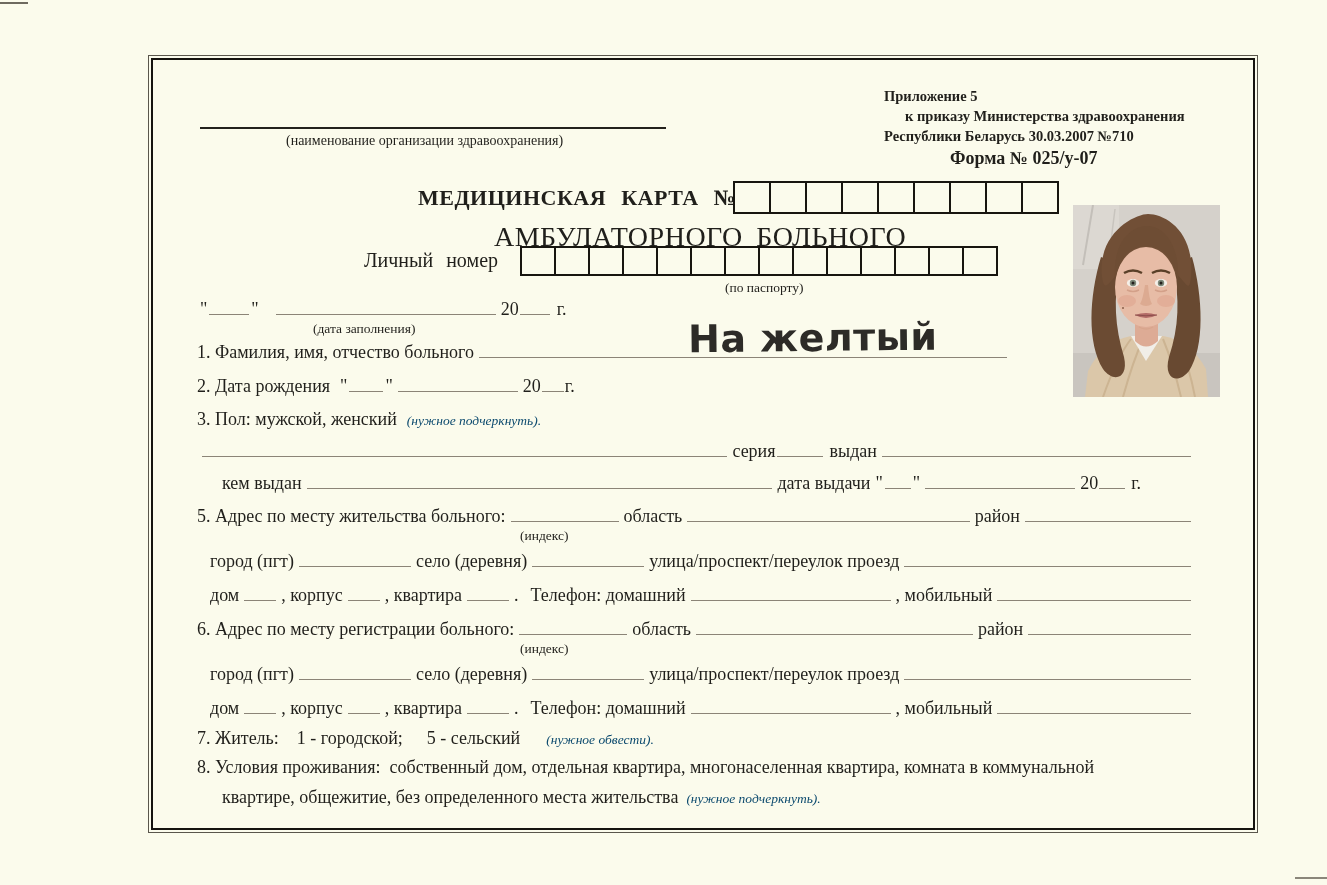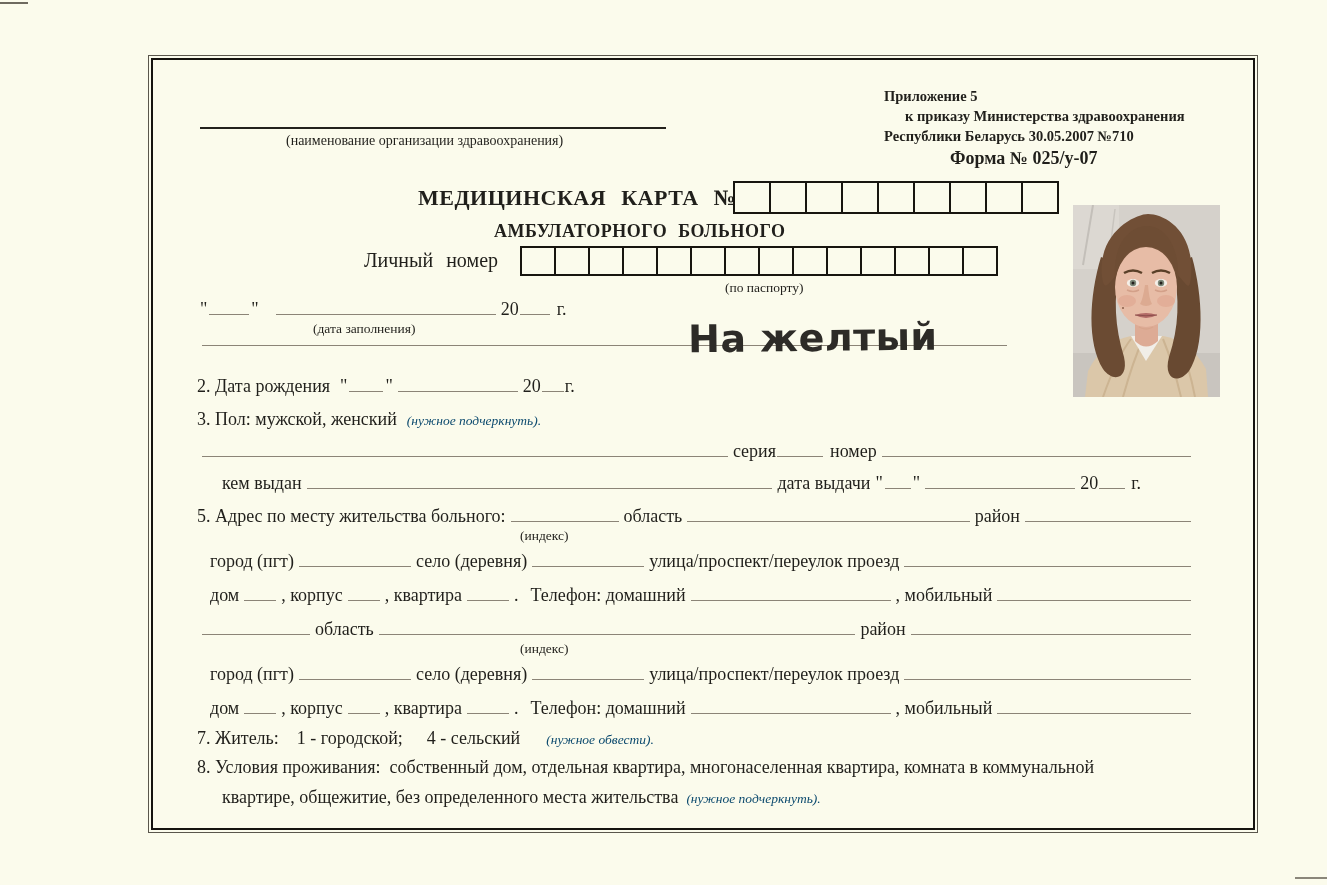--- a/index.html
+++ b/index.html
@@ -22,21 +22,21 @@
   .row{position:absolute;display:flex;align-items:baseline;white-space:nowrap;}
   .bl{display:inline-block;height:4px;border-bottom:1.4px solid var(--blank);margin:0 5px;}
   .bl.tight{margin:0 2px;}
   .bl.nom{margin:0 1px;}
   .bl.flex1{flex-grow:1;}
   .bl.flex17{flex-grow:1.7;}
   .sp{display:inline-block;}
   .cap{font-size:13.5px;}
   .note{font-style:italic;font-size:13.5px;color:#0c4a6e;}
   .title1{font-size:22px;font-weight:bold;letter-spacing:0.5px;word-spacing:9px;}
-  .title2{font-size:18px;font-weight:bold;letter-spacing:0.5px;word-spacing:6px;}
+  .title2{font-size:28px;font-weight:normal;letter-spacing:0.5px;word-spacing:6px;}
   .plabel{font-size:20px;word-spacing:8px;}
   .hdr{font-size:14.5px;font-weight:bold;}
   .formno{font-size:18px;font-weight:bold;}
   .boxrow{position:absolute;display:flex;}
   .boxrow .cell{border:2px solid #17150f;margin-left:-2px;background:transparent;}
   .boxrow .cell:first-child{margin-left:0;}
   .boxrow.card .cell{width:38px;height:33px;}
   .boxrow.pers .cell{width:36px;height:30px;}
   .form-border{position:absolute;left:148px;top:55px;width:1110px;height:778px;border:1px solid #5a564c;}
   .form-border-inner{position:absolute;inset:2px;border:2.5px solid #15130f;}
@@ -58,21 +58,21 @@
 
   <div class="artifact" style="left:0;top:2px;width:28px;height:2px;"></div>
   <div class="artifact" style="left:1295px;top:877px;width:32px;height:2px;background:#8a867a;"></div>
 
   <div class="form-border">
     <div class="form-border-inner"></div>
   </div>
 
   <div class="abs hdr" style="left:884px;top:88px;">Приложение 5</div>
   <div class="abs hdr" style="left:905px;top:108px;">к приказу Министерства здравоохранения</div>
-  <div class="abs hdr" style="left:884px;top:128px;">Республики Беларусь 30.05.2007 №710</div>
+  <div class="abs hdr" style="left:884px;top:128px;">Республики Беларусь 30.03.2007 №710</div>
   <div class="abs formno" style="left:950px;top:148px;">Форма № 025/у-07</div>
 
   <div class="orgline"></div>
   <div class="abs cap" style="left:286px;top:133px;font-size:14px;">(наименование организации здравоохранения)</div>
 
   <div class="abs title1" style="left:418px;top:185px;">МЕДИЦИНСКАЯ КАРТА №</div>
   <div class="boxrow card" style="left:733px;top:181px;">
       <span class="cell"></span>
       <span class="cell"></span>
       <span class="cell"></span>
@@ -112,20 +112,21 @@
     <span class="bl" style="width:220px;"></span>
     <span>20</span>
       <span class="bl nom" style="width:30px;"></span>
     <span style="margin-left:6px;">г.</span>
   </div>
   <div class="abs cap" style="left:313px;top:321px;">(дата заполнения)</div>
 
   <div class="annot">На желтый</div>
 
   <div class="row" style="left:197px;top:342px;width:815px;">
+    <span>1. Фамилия, имя, отчество больного</span>
     <span class="bl flex1"></span>
   </div>
 
   <div class="row" style="left:197px;top:376px;">
     <span>2. Дата рождения</span>
     <span class="sp" style="width:10px;"></span>
     <span>"</span>
       <span class="bl tight" style="width:34px;"></span>
       <span>"</span>
     <span class="bl" style="width:120px;"></span>
@@ -137,21 +138,21 @@
   <div class="row" style="left:197px;top:409px;">
     <span>3. Пол: мужской, женский</span>
     <span class="sp" style="width:10px;"></span>
     <span class="note">(нужное подчеркнуть).</span>
   </div>
 
   <div class="row" style="left:197px;top:441px;width:999px;">
     <span class="bl flex17"></span>
     <span>серия</span>
       <span class="bl nom" style="width:46px;"></span>
-    <span style="margin-left:6px;">номер</span>
+    <span style="margin-left:6px;">выдан</span>
     <span class="bl flex1"></span>
   </div>
   <div class="row" style="left:222px;top:473px;width:919px;">
     <span>кем выдан</span>
     <span class="bl flex1"></span>
     <span>дата выдачи</span>
     <span class="sp" style="width:5px;"></span>
     <span>"</span>
       <span class="bl tight" style="width:26px;"></span>
       <span>"</span>
@@ -187,20 +188,21 @@
     <span class="bl" style="width:42px;"></span>
     <span>.</span>
     <span class="sp" style="width:12px;"></span>
     <span>Телефон: домашний</span>
     <span class="bl" style="width:200px;"></span>
     <span>, мобильный</span>
     <span class="bl flex1"></span>
   </div>
 
   <div class="row" style="left:197px;top:619px;width:999px;">
+    <span>6. Адрес по месту регистрации больного:</span>
     <span class="bl" style="width:108px;"></span>
     <span>область</span>
     <span class="bl flex17"></span>
     <span>район</span>
     <span class="bl flex1"></span>
   </div>
   <div class="abs cap" style="left:520px;top:641px;">(индекс)</div>
   <div class="row" style="left:210px;top:664px;width:986px;">
     <span>город (пгт)</span>
     <span class="bl" style="width:112px;"></span>
@@ -222,21 +224,21 @@
     <span class="bl" style="width:200px;"></span>
     <span>, мобильный</span>
     <span class="bl flex1"></span>
   </div>
 
   <div class="row" style="left:197px;top:728px;">
     <span>7. Житель:</span>
     <span class="sp" style="width:18px;"></span>
     <span>1 - городской;</span>
     <span class="sp" style="width:24px;"></span>
-    <span>4 - сельский</span>
+    <span>5 - сельский</span>
     <span class="sp" style="width:26px;"></span>
     <span class="note">(нужное обвести).</span>
   </div>
 
   <div class="row" style="left:197px;top:757px;">
     <span>8. Условия проживания:</span>
     <span class="sp" style="width:9px;"></span>
     <span>собственный дом, отдельная квартира, многонаселенная квартира, комната в коммунальной</span>
   </div>
   <div class="row" style="left:222px;top:787px;">

